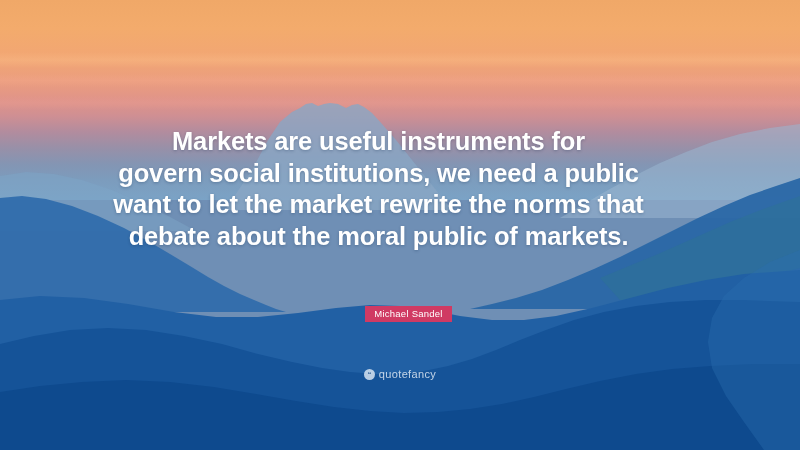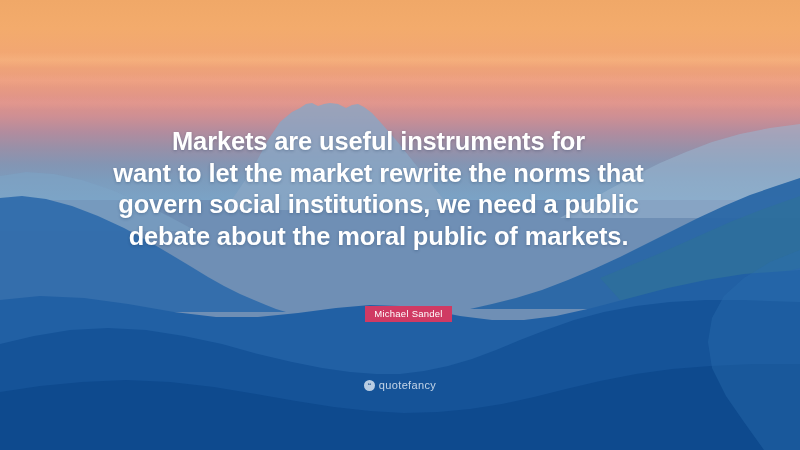--- a/index.html
+++ b/index.html
@@ -96,21 +96,21 @@
     font-weight: normal;
     line-height: 11px;
     letter-spacing: 0.25px;
     white-space: nowrap;
     margin-left: 17px;
   }
 
   .watermark {
     position: absolute;
     left: 0;
-    top: 379px;
+    top: 368px;
     width: 800px;
     text-align: right;
     display: flex;
     align-items: center;
     justify-content: center;
     gap: 4px;
   }
   .wm-logo {
     width: 11px; height: 11px;
     border-radius: 50%;
@@ -221,22 +221,22 @@
 
   <div class="layer">
     <svg viewBox="0 0 800 450" preserveAspectRatio="none">
       <path d="M800,250 L770,262 L744,278 L724,296 L712,318 L708,342 L712,368
                L726,396 L744,422 L764,450 L800,450 Z" fill="#2a6dae" opacity="0.40"></path>
     </svg>
   </div>
 
   <div class="quote-wrap">
     <span class="quote-line">Markets are useful instruments for</span>
+    <span class="quote-line">govern social institutions, we need a public</span>
     <span class="quote-line">want to let the market rewrite the norms that</span>
-    <span class="quote-line">govern social institutions, we need a public</span>
     <span class="quote-line">debate about the moral public of markets.</span>
   </div>
 
   <div class="author-wrap">
     <span class="author-badge">Michael Sandel</span>
   </div>
 
   <div class="watermark">
     <span class="wm-logo">
       <span>“</span>

